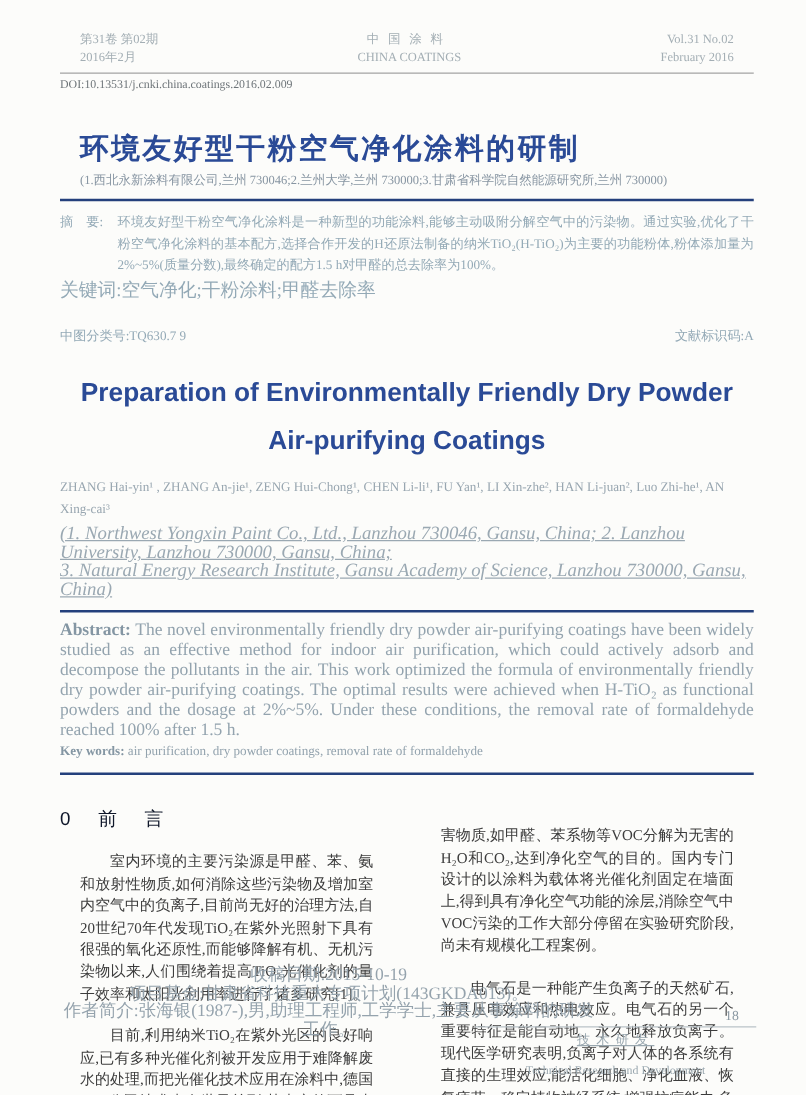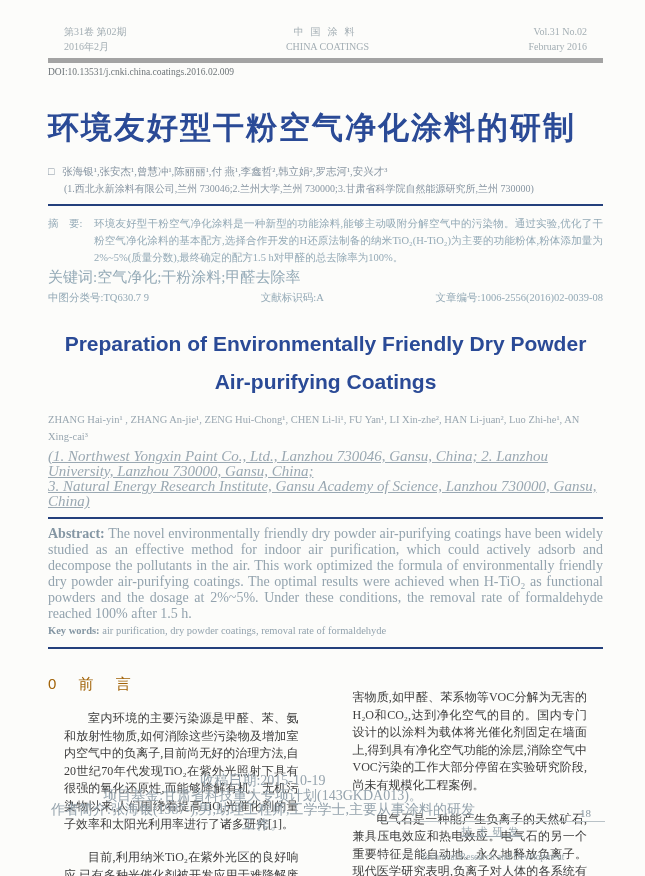--- a/index.html
+++ b/index.html
@@ -5,53 +5,53 @@
   html,body{margin:0;padding:0;background:#e8e8e6;}
   .page{
     width:645px;height:876px;margin:0 auto;background:#fcfcfa;
     box-sizing:border-box;position:relative;
     padding:24px 42px 0 48px;
     font-family:"Liberation Serif", serif;color:#3c3c3c;overflow:hidden;
   }
   
   .jheader{display:flex;justify-content:space-between;align-items:flex-start;
     color:#a3aeb4;font-size:10px;line-height:15px;
-    border-bottom:5px solid #a3a3a3;padding:0 16px 4px 16px;}
+    border-bottom:1px solid #a3a3a3;padding:0 16px 4px 16px;}
   .jheader .col{white-space:nowrap;}
   .jheader .center{text-align:center;}
   .jheader .right{text-align:right;}
   .jheader .cn-name{letter-spacing:7px;}
   .doi{color:#6d7478;font-size:9.5px;margin-top:4px;}
   
   .cn-title{margin-top:30px;font-family:"Liberation Sans", sans-serif;
-    font-weight:bold;font-size:31px;letter-spacing:2px;color:#2a4a96;}
+    font-weight:bold;font-size:23px;letter-spacing:2px;color:#2a4a96;margin-left:16px;}
   .cn-authors{margin-top:16px;font-size:10.5px;color:#8795a2;}
   .cn-authors .marker{margin-right:8px;color:#8795a2;}
   .cn-affil{margin-top:3px;padding-left:16px;font-size:10px;color:#8795a2;}
   .rule-navy{border:none;border-top:2.5px solid #24407c;margin:8px 0 0 0;}
   
   .cn-abstract{display:flex;margin-top:9px;font-size:10.5px;line-height:17px;color:#93a9b6;}
   .cn-abstract .lab{flex:0 0 46px;white-space:nowrap;}
   .cn-abstract .txt{flex:1;text-align:justify;}
   .cn-keywords{margin-top:2px;font-size:15px;color:#93a9b6;}
-  .cn-meta{display:flex;justify-content:space-between;margin-top:4px;
+  .cn-meta{display:flex;justify-content:space-between;margin-top:20px;
     font-size:10.5px;color:#93a9b6;}
   
   .en-title{margin-top:20px;font-family:"Liberation Sans", sans-serif;
     font-weight:bold;font-size:21px;line-height:38px;color:#2a4a96;text-align:center;}
   .en-authors{margin-top:10px;font-size:10.5px;line-height:17px;color:#98a6b0;}
   .en-affil{margin-top:4px;font-size:15px;line-height:15px;font-style:italic;color:#9aa8b2;text-decoration:underline;}
   .en-abstract{margin-top:7px;font-size:14px;line-height:16px;color:#93a3ae;text-align:justify;}
   .en-abstract b{color:#8496a3;}
   .en-keywords{font-size:10.5px;line-height:16px;color:#93a3ae;margin-top:1px;}
   .en-keywords b{color:#8496a3;}
   
   .body-cols{display:flex;gap:22px;margin-top:24px;}
   .col-body{flex:1;min-width:0;}
-  .sec-head{font-family:"Liberation Sans", sans-serif;color:#a16207;
+  .sec-head{font-family:"Liberation Sans", sans-serif;color:#0f172a;
     font-size:15px;letter-spacing:9px;margin:2px 0 12px 0;}
   .para{font-size:12px;line-height:17.6px;text-align:justify;color:#3c3c3c;
     text-indent:2em;margin:16px;}
   .para.noindent{text-indent:0;}
   
   .footnotes{position:absolute;left:48px;bottom:44px;width:430px;
     font-size:14px;line-height:14.5px;color:#95a3ad;text-align:center;}
   
   .pfooter{position:absolute;right:40px;bottom:14px;width:225px;text-align:center;
     color:#9aa8b0;font-size:10px;}
@@ -75,38 +75,34 @@
       <div>CHINA COATINGS</div>
     </div>
     <div class="col right">
       <div>Vol.31 No.02</div>
       <div>February 2016</div>
     </div>
   </div>
   <div class="doi">DOI:10.13531/j.cnki.china.coatings.2016.02.009</div>
 
   <div class="cn-title">环境友好型干粉空气净化涂料的研制</div>
-  <div class="cn-authors">
-    <span class="marker">□</span><span>张海银¹,张安杰¹,曾慧冲¹,陈丽丽¹,付 燕¹,李鑫哲²,韩立娟²,罗志河¹,安兴才³</span>
-  </div>
   <div class="cn-affil">(1.西北永新涂料有限公司,兰州 730046;2.兰州大学,兰州 730000;3.甘肃省科学院自然能源研究所,兰州 730000)</div>
 
   <hr class="rule-navy">
 
   <div class="cn-abstract">
     <div class="lab">摘　要:</div>
     <div class="txt">环境友好型干粉空气净化涂料是一种新型的功能涂料,能够主动吸附分解空气中的污染物。通过实验,优化了干粉空气净化涂料的基本配方,选择合作开发的H还原法制备的纳米TiO₂(H-TiO₂)为主要的功能粉体,粉体添加量为2%~5%(质量分数),最终确定的配方1.5 h对甲醛的总去除率为100%。</div>
   </div>
   <div class="cn-keywords">
     <span>关键词:</span><span>空气净化;干粉涂料;甲醛去除率</span>
   </div>
   <div class="cn-meta">
     <span><span>中图分类号:</span><span>TQ630.7 9</span></span>
     <span><span>文献标识码:</span><span>A</span></span>
-    <span><span>文章编号:</span><span>1006-2556(2016)02-0039-08</span></span>
   </div>
 
   <div class="en-title">
     <div>Preparation of Environmentally Friendly Dry Powder</div>
     <div>Air-purifying Coatings</div>
   </div>
   <div class="en-authors">ZHANG Hai-yin¹ , ZHANG An-jie¹, ZENG Hui-Chong¹, CHEN Li-li¹, FU Yan¹, LI Xin-zhe², HAN Li-juan², Luo Zhi-he¹, AN Xing-cai³</div>
   <div class="en-affil">
     <div>(1. Northwest Yongxin Paint Co., Ltd., Lanzhou 730046, Gansu, China; 2. Lanzhou University, Lanzhou 730000, Gansu, China;</div>
     <div>3. Natural Energy Research Institute, Gansu Academy of Science, Lanzhou 730000, Gansu, China)</div>

